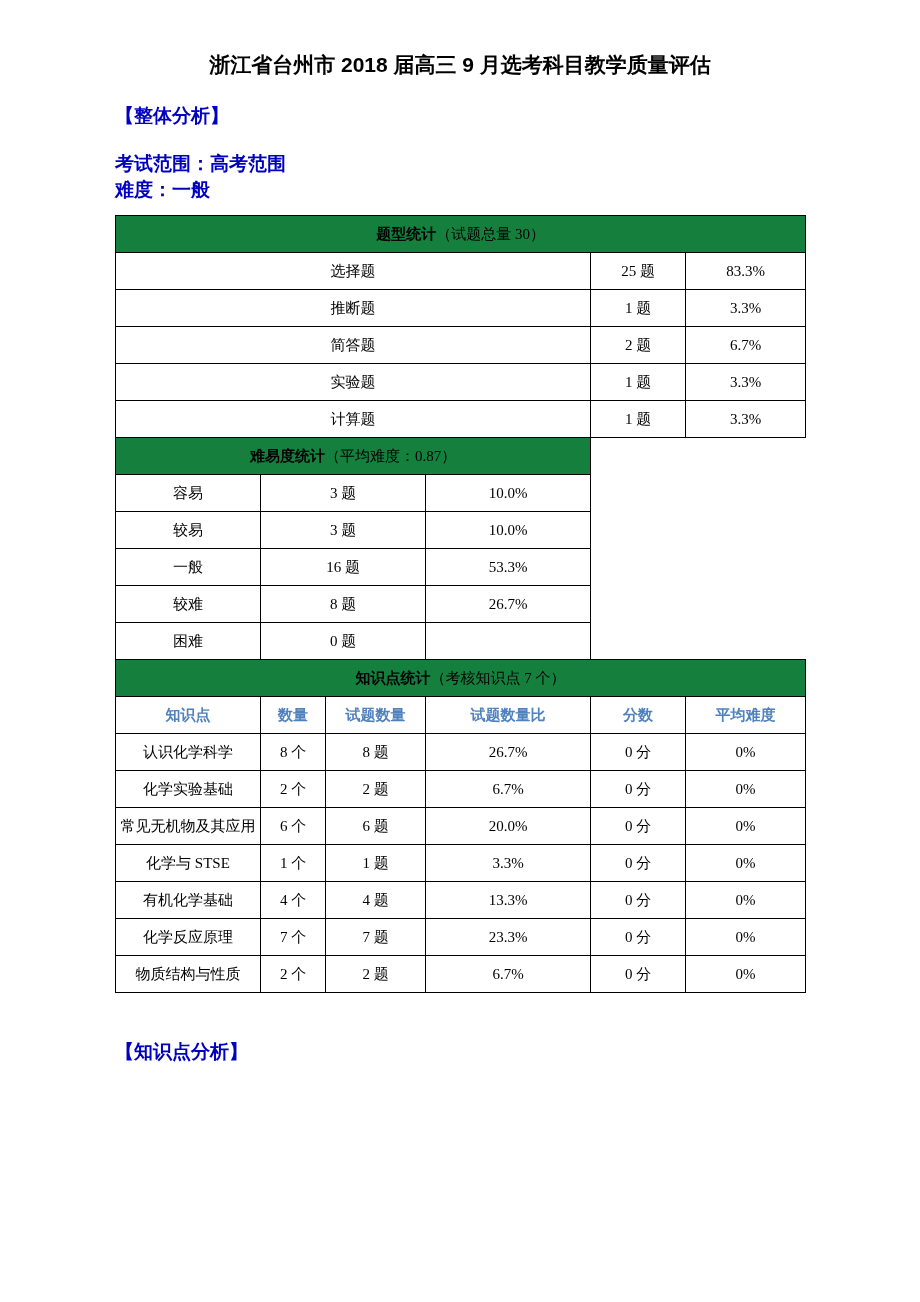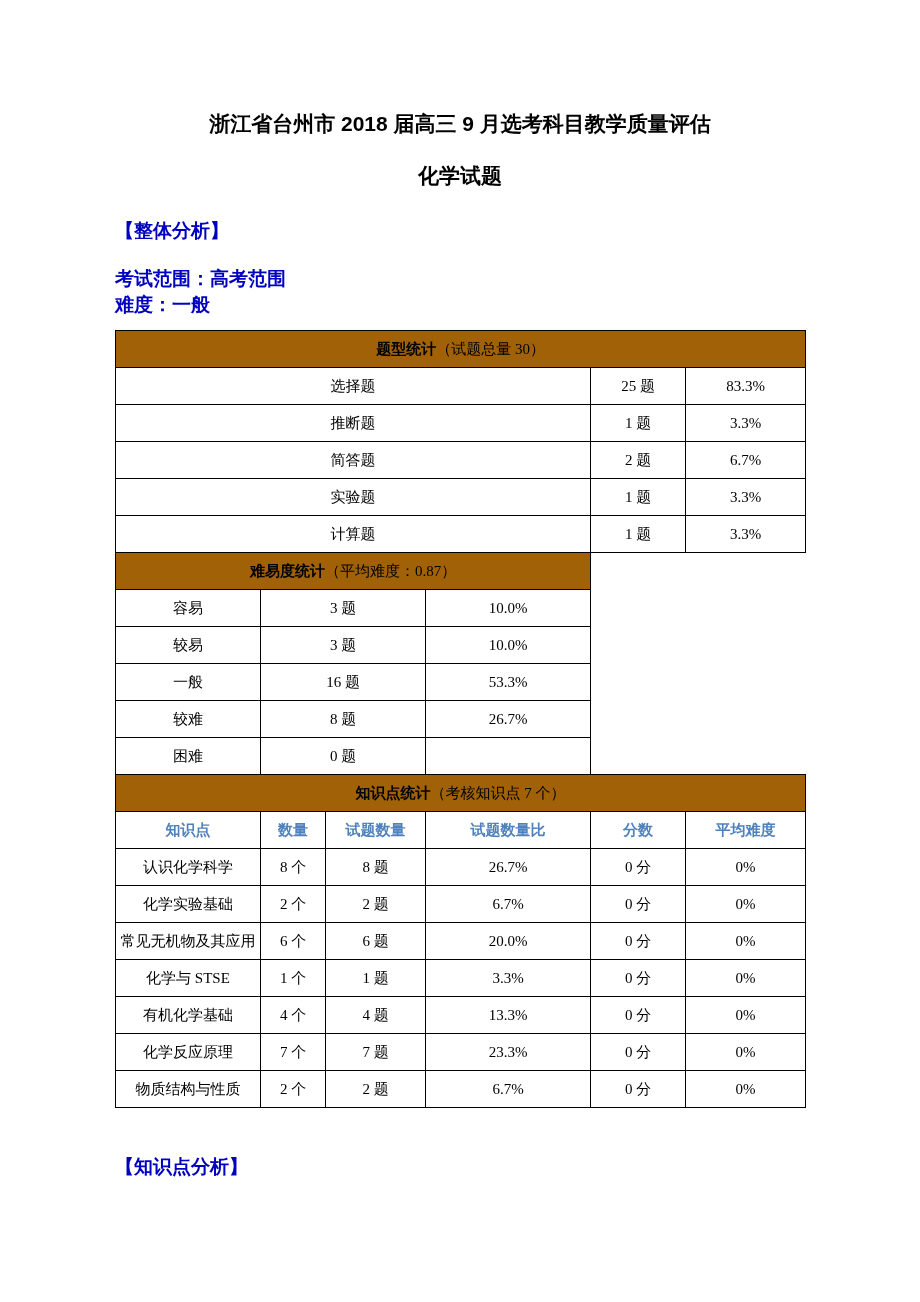--- a/index.html
+++ b/index.html
@@ -8,21 +8,21 @@
       box-sizing: border-box;
     }
     body {
       font-family: "SimSun", "宋体", serif;
       background: #ffffff;
       width: 920px;
       font-size: 16px;
       color: #000;
     }
     .page {
-      padding: 110px 115px 60px 115px;
+      padding: 51px 115px 60px 115px;
     }
     .title-main {
       text-align: center;
       font-family: "SimHei", "黑体", sans-serif;
       font-weight: bold;
       font-size: 21px;
       margin-bottom: 24px;
     }
     .title-sub {
       text-align: center;
@@ -57,21 +57,21 @@
     }
     td {
       border: 1px solid #000;
       text-align: center;
       vertical-align: middle;
       height: 37px;
       font-size: 15px;
       padding: 0 2px;
     }
     .hdr {
-      background: #a16207;
+      background: #15803d;
     }
     .hdr .bold {
       font-family: "SimHei", "黑体", sans-serif;
       font-weight: bold;
     }
     .hdr .reg {
       font-family: "SimSun", serif;
       font-weight: normal;
     }
     .noborder {
@@ -84,21 +84,20 @@
     .footer-section {
       margin-top: 46px;
     }
   </style>
 </head>
 <body>
 
 <div class="page">
 
   <div class="title-main">浙江省台州市 2018 届高三 9 月选考科目教学质量评估</div>
-  <div class="title-sub">化学试题</div>
 
   <div class="section-header">【整体分析】</div>
 
   <div class="scope-line">
     <div class="scope-left">
       <span>考试范围：</span><span>高考范围</span>
     </div>
     <div>
       <span>难度：</span><span>一般</span>
     </div>

